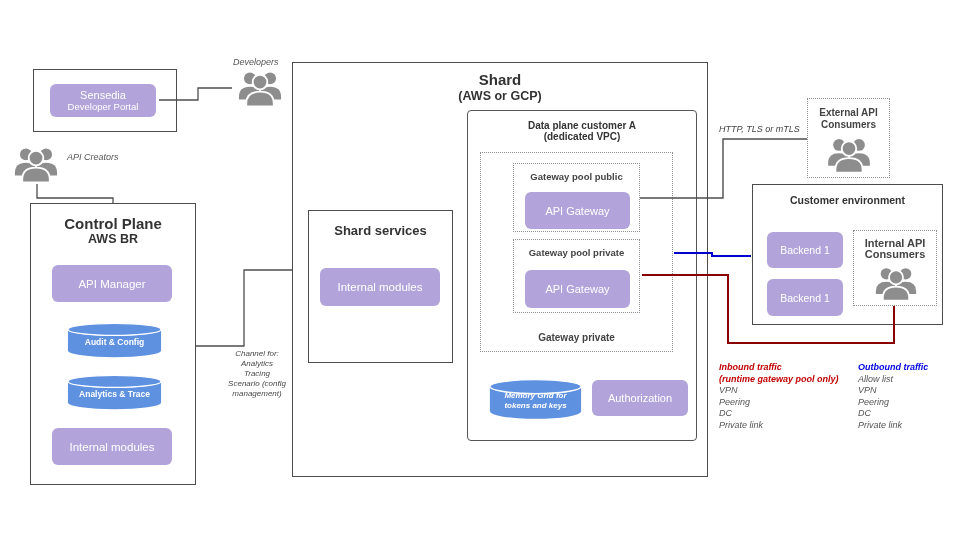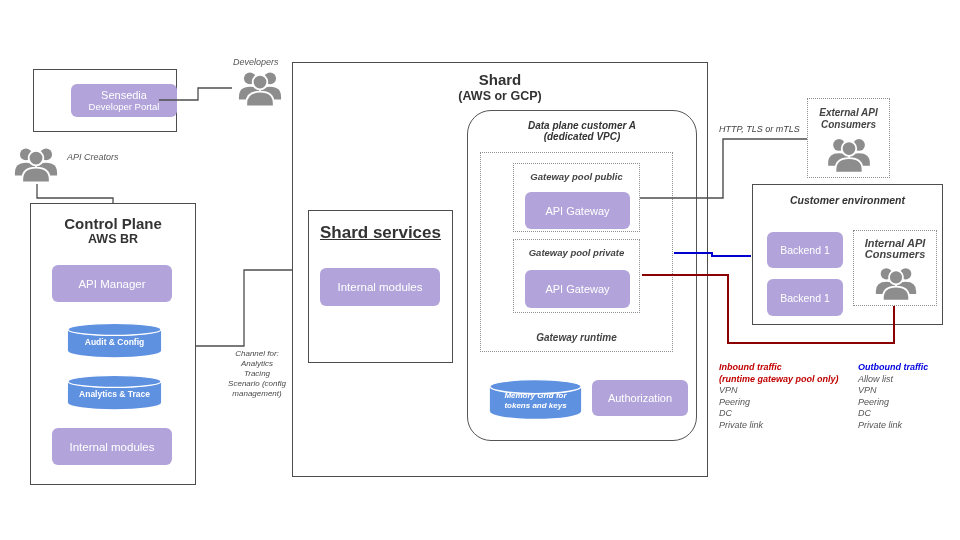--- a/index.html
+++ b/index.html
@@ -1,28 +1,28 @@
 <!DOCTYPE html>
 <html><head>
 <meta charset="utf-8">
 <style>
   html,body{margin:0;padding:0;background:#fff;}
   #canvas{position:relative;width:960px;height:540px;background:#fff;
     font-family:"Liberation Sans", sans-serif;color:#3c3c3c;overflow:hidden;}
   .abs{position:absolute;}
   .solid-box{position:absolute;border:1.5px solid #4d4d4d;background:#fff;box-sizing:border-box;}
   .dotted-box{position:absolute;border:1px dotted #8f8f8f;background:transparent;box-sizing:border-box;}
-  .rounded-box{position:absolute;border:1.5px solid #555;border-radius:24px;background:#fff;box-sizing:border-box;}
+  .rounded-box{position:absolute;border:1.5px solid #555;border-radius:4px;background:#fff;box-sizing:border-box;}
   .purple{position:absolute;background:#b2a4da;border-radius:6px;color:#fff;
     display:flex;align-items:center;justify-content:center;text-align:center;box-sizing:border-box;}
   .cyl{position:absolute;}
   .cyl svg{position:absolute;left:0;top:0;width:100%;height:100%;}
   .cyl-label{position:absolute;left:0;right:0;top:45%;transform:translateY(-50%);
     text-align:center;color:#fff;font-weight:bold;font-size:8.5px;line-height:10px;padding-top:6px;}
-  .title-bi{font-weight:bold;font-style:italic;}
+  .title-bi{font-weight:bold;}
   .lbl-i{font-style:italic;color:#555;}
   .center{text-align:center;}
   .people-icon{position:absolute;}
   .people-icon svg{width:100%;height:100%;}
   #connectors{position:absolute;left:0;top:0;width:960px;height:540px;pointer-events:none;z-index:6;}
   .traffic-block{position:absolute;font-size:9px;line-height:11.5px;}
   .traffic-title-red{color:#c00000;font-weight:bold;font-style:italic;}
   .traffic-title-blue{color:#0000dd;font-weight:bold;font-style:italic;}
   .traffic-item{color:#555;font-style:italic;}
 </style>
@@ -38,21 +38,21 @@
       <path d="M23 34 v-3 q0 -11 12 -11 q12 0 12 11 v3 z"></path>
       <circle cx="24" cy="15" r="8" stroke="#fff" stroke-width="2"></circle>
       <path d="M9 41.5 v-3 q0 -13 15 -13 q15 0 15 13 v3 z" stroke="#fff" stroke-width="2"></path>
     </g>
   </defs>
 </svg>
 
 <div id="canvas">
 
   <div class="solid-box" style="left:33px;top:69px;width:144px;height:63px;border-width:1px;"></div>
-  <div class="purple" style="left:71px;top:84px;width:106px;height:33px;flex-direction:column;">
+  <div class="purple" style="left:50px;top:84px;width:106px;height:33px;flex-direction:column;">
     <div style="font-size:11px;line-height:12px;">Sensedia</div>
     <div style="font-size:9.5px;line-height:11px;">Developer Portal</div>
   </div>
 
   <div class="abs lbl-i" style="left:233px;top:57px;font-size:9px;">Developers</div>
   <div class="people-icon" style="left:238px;top:68px;width:44px;height:40px;">
     <svg viewBox="0 0 48 43">
         <use href="#icon-people"></use>
       </svg>
   </div>
@@ -94,31 +94,31 @@
     <div>Tracing</div>
     <div>Scenario (config</div>
     <div>management)</div>
   </div>
 
   <div class="solid-box" style="left:292px;top:62px;width:416px;height:415px;"></div>
   <div class="abs center" style="left:400px;top:71px;width:200px;font-size:15px;font-weight:bold;color:#333;">Shard</div>
   <div class="abs center" style="left:400px;top:89px;width:200px;font-size:12.5px;font-weight:bold;color:#333;">(AWS or GCP)</div>
 
   <div class="solid-box" style="left:308px;top:210px;width:145px;height:153px;border-width:1px;">
-    <div class="center" style="margin-top:12px;font-size:17px;font-weight:bold;color:#333;text-decoration:underline;">Shard services</div>
+    <div class="center" style="margin-top:12px;font-size:13px;font-weight:bold;color:#333;">Shard services</div>
   </div>
   <div class="purple" style="left:320px;top:268px;width:120px;height:38px;font-size:11.5px;">Internal modules</div>
 
   <div class="rounded-box" style="left:467px;top:110px;width:230px;height:331px;">
     <div class="center title-bi" style="margin-top:9px;font-size:10px;color:#333;">Data plane customer A</div>
     <div class="center title-bi" style="font-size:10px;color:#333;">(dedicated VPC)</div>
   </div>
 
   <div class="dotted-box" style="left:480px;top:152px;width:193px;height:200px;">
-    <div class="title-bi center abs" style="left:0;right:0;bottom:8px;font-size:10px;color:#444;">Gateway runtime</div>
+    <div class="title-bi center abs" style="left:0;right:0;bottom:8px;font-size:10px;color:#444;">Gateway private</div>
   </div>
 
   <div class="dotted-box" style="left:513px;top:163px;width:127px;height:69px;">
     <div class="title-bi center" style="margin-top:7px;font-size:9.5px;color:#444;">Gateway pool public</div>
   </div>
   <div class="purple" style="left:525px;top:192px;width:105px;height:37px;font-size:11px;">API Gateway</div>
 
   <div class="dotted-box" style="left:513px;top:239px;width:127px;height:74px;">
     <div class="title-bi center" style="margin-top:7px;font-size:9.5px;color:#444;">Gateway pool private</div>
   </div>

